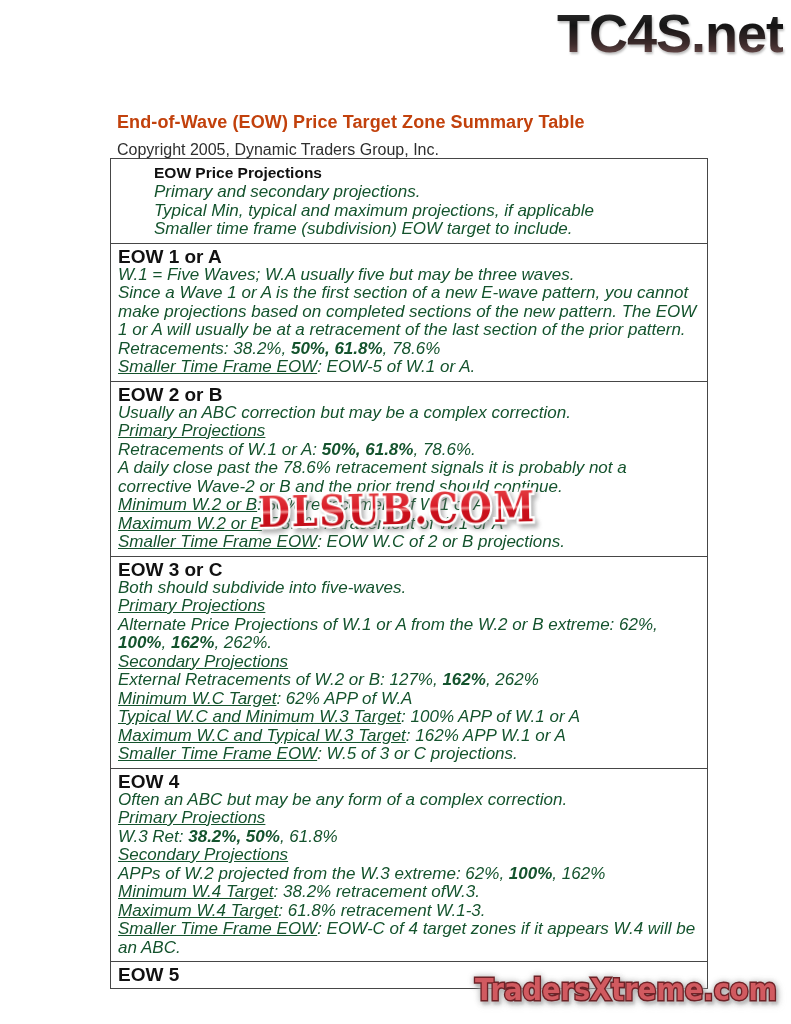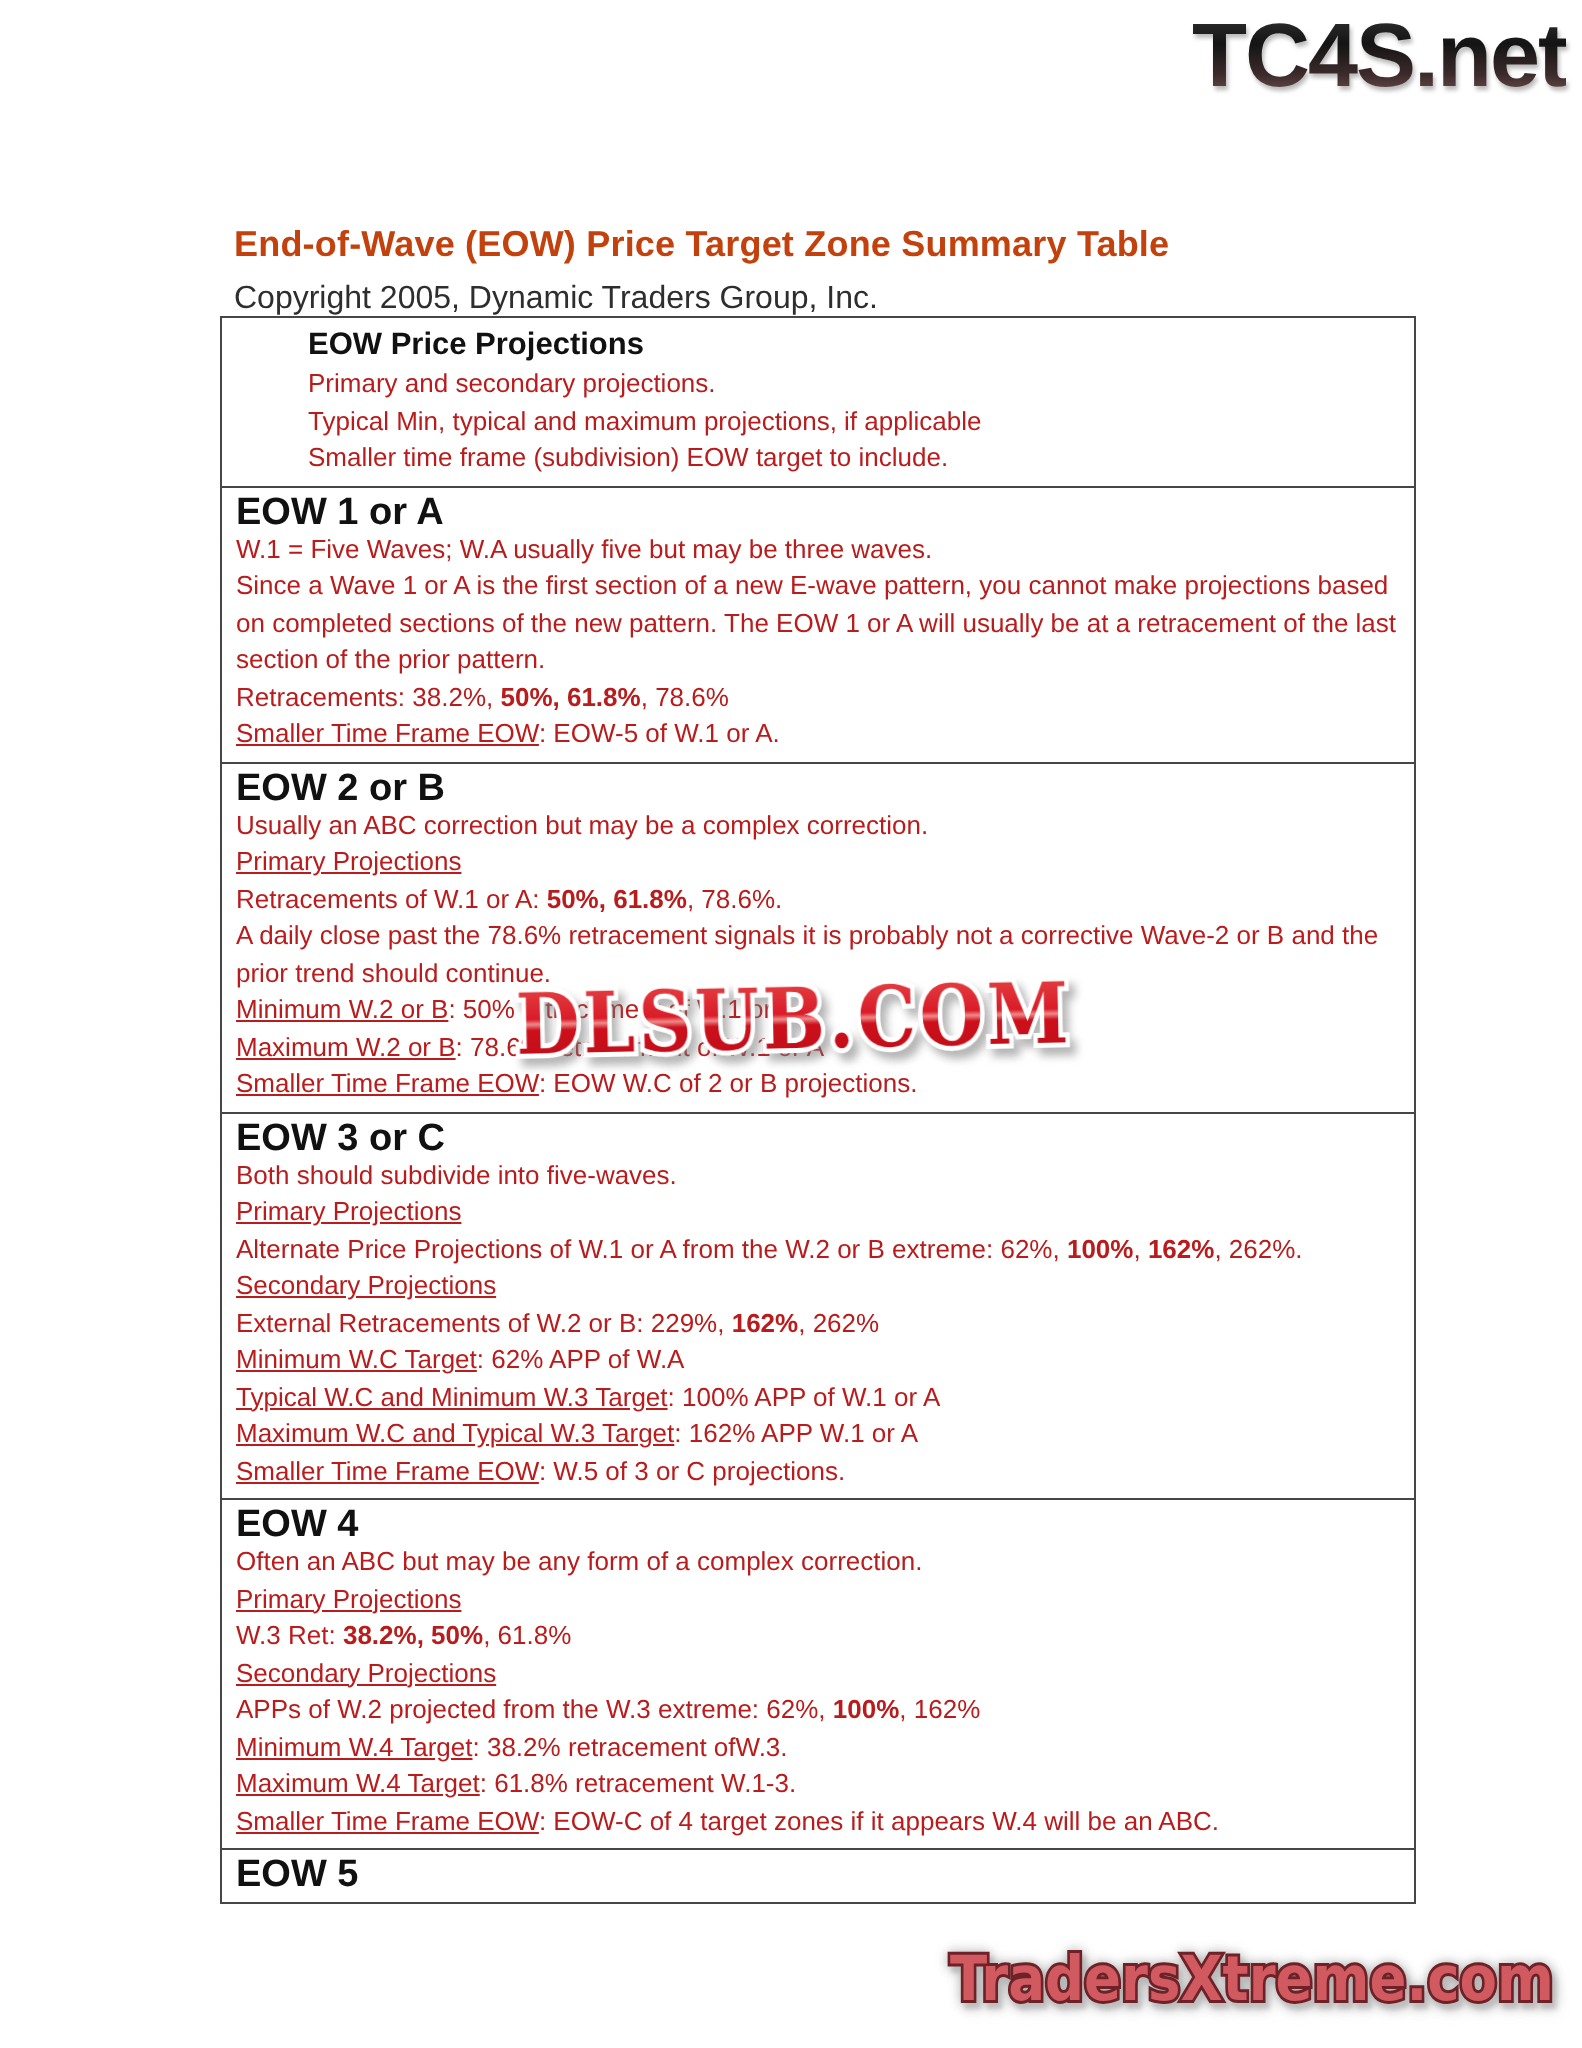--- a/index.html
+++ b/index.html
@@ -8,21 +8,21 @@
     background:#ffffff;
     position:relative;
     font-family:"Liberation Sans", sans-serif;
     overflow:hidden;
   }
   .page { position:absolute; inset:0; }
 
   
   .top-logo {
     position:absolute; top:2px; right:8px;
-    font-size:45px; font-weight:bold; letter-spacing:-1px;
+    font-size:54px; font-weight:bold; letter-spacing:-1px;
     background:linear-gradient(180deg,#3a3a3a 0%,#141414 38%,#3c2b2b 68%,#8d6464 100%);
     -webkit-background-clip:text; background-clip:text;
     color:transparent; -webkit-text-fill-color:transparent;
     filter:drop-shadow(1px 2px 1px rgba(130,130,130,0.55));
   }
 
   .title {
     position:absolute; left:117px; top:112px;
     font-size:18px; font-weight:bold; color:#1b1bef;
     letter-spacing:0.1px;
@@ -35,21 +35,21 @@
   .eow-table {
     position:absolute; left:110px; top:158px; width:598px;
     border:1.5px solid #464646;
     background:#fff;
     box-sizing:border-box;
   }
   .section { border-top:1.5px solid #464646; padding:3px 8px 4px 7px; }
   .section:first-child { border-top:none;margin-left:36px; }
   .sec-header { font-weight:bold; font-size:19px; line-height:19px; color:#111; }
   .section:first-child .sec-header { font-size:15.5px; line-height:21px; }
-  .line { font-size:13px; line-height:18.5px; color:#b91c1c; }
+  .line { font-size:17px; line-height:18.5px; color:#14532d;font-style:italic; }
   .line b { font-weight:bold; }
   .line .u { text-decoration:underline;text-align:right; }
 
   
   .watermark {
     position:absolute; left:248px; top:478px;
     transform:rotate(-1.2deg);
     filter:drop-shadow(3px 4px 2px rgba(120,120,120,0.55));
     pointer-events:none;
   }
@@ -103,21 +103,21 @@
         <div class="line"><span class="u">Minimum W.2 or B</span><span>: 50% retracement of W.1 or A</span></div>
         <div class="line"><span class="u">Maximum W.2 or B</span><span>: 78.6% retracement of W.1 or A</span></div>
         <div class="line"><span class="u">Smaller Time Frame EOW</span><span>: EOW W.C of 2 or B projections.</span></div>
       </div>
       <div class="section">
         <div class="sec-header">EOW 3 or C</div>
         <div class="line"><span>Both should subdivide into five-waves.</span></div>
         <div class="line"><span class="u">Primary Projections</span></div>
         <div class="line"><span>Alternate Price Projections of W.1 or A from the W.2 or B extreme: 62%, </span><b>100%</b><span>, </span><b>162%</b><span>, 262%.</span></div>
         <div class="line"><span class="u">Secondary Projections</span></div>
-        <div class="line"><span>External Retracements of W.2 or B: 229%, </span><b>162%</b><span>, 262%</span></div>
+        <div class="line"><span>External Retracements of W.2 or B: 127%, </span><b>162%</b><span>, 262%</span></div>
         <div class="line"><span class="u">Minimum W.C Target</span><span>: 62% APP of W.A</span></div>
         <div class="line"><span class="u">Typical W.C and Minimum W.3 Target</span><span>: 100% APP of W.1 or A</span></div>
         <div class="line"><span class="u">Maximum W.C and Typical W.3 Target</span><span>: 162% APP W.1 or A</span></div>
         <div class="line"><span class="u">Smaller Time Frame EOW</span><span>: W.5 of 3 or C projections.</span></div>
       </div>
       <div class="section">
         <div class="sec-header">EOW 4</div>
         <div class="line"><span>Often an ABC but may be any form of a complex correction.</span></div>
         <div class="line"><span class="u">Primary Projections</span></div>
         <div class="line"><span>W.3 Ret: </span><b>38.2%, 50%</b><span>, 61.8%</span></div>

